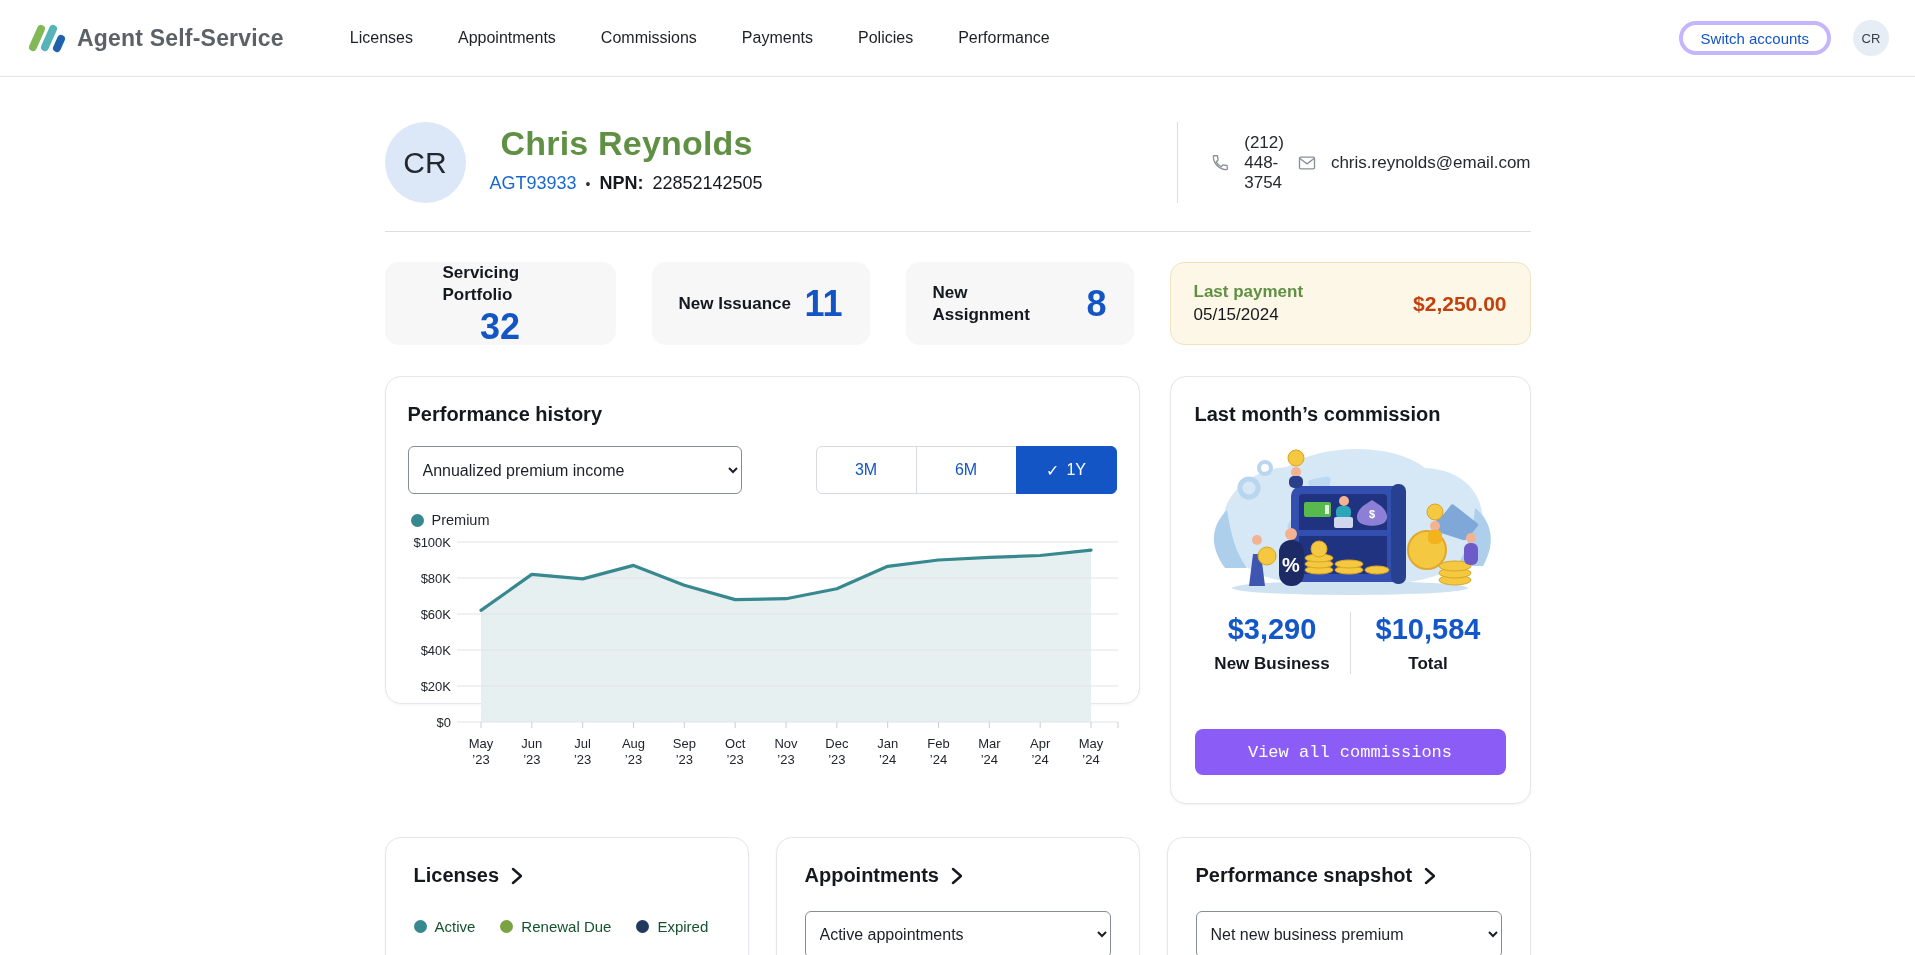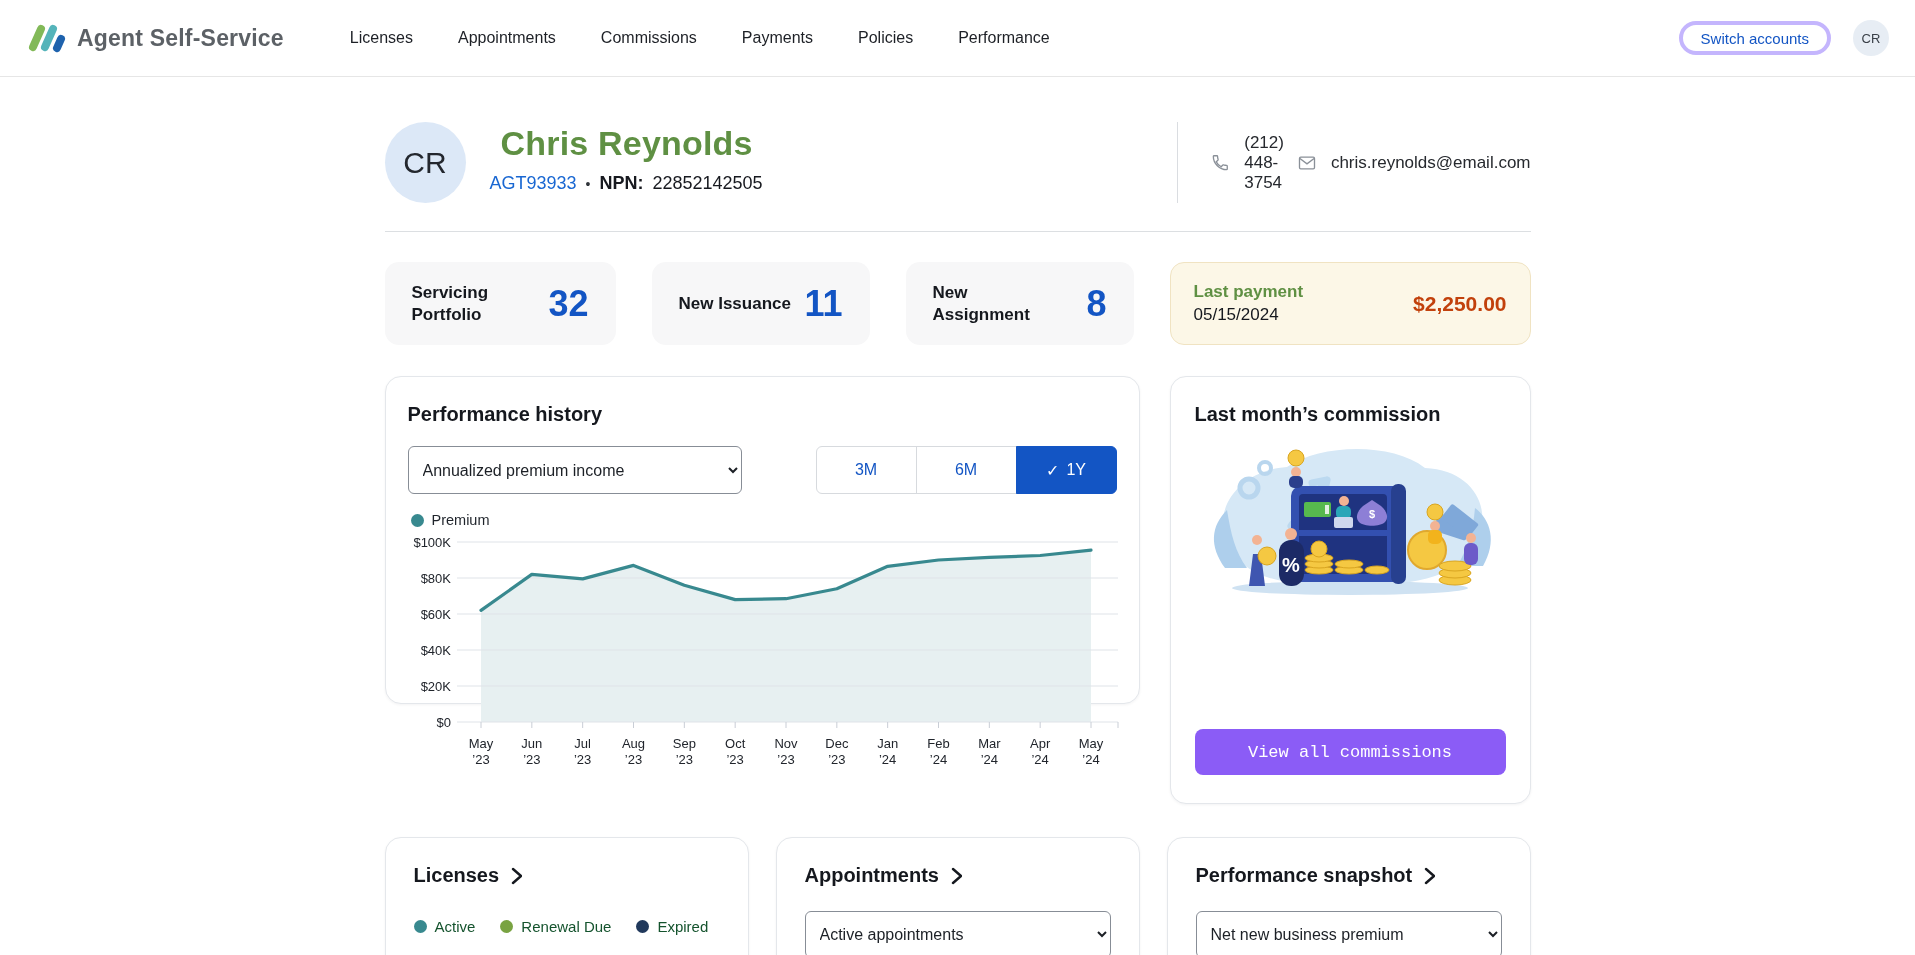--- a/index.html
+++ b/index.html
@@ -34,21 +34,21 @@
   .profile-vdivider { width:1px; background:#dadde1; align-self:stretch; }
   .profile-right { padding-left:32px; display:flex; flex-direction:row; justify-content:center; gap:13px; }
   .contact-row { display:flex; align-items:center; gap:14px; font-size:17px; color:#26292e; }
   .contact-row svg { flex:0 0 auto; }
   .profile-rule { height:1px; background:#dcdfe2; margin-top:28px; }
 
   
   .stats-row { margin-top:30px; display:flex; justify-content:space-between; height:83px; }
   .stat-card { background:#f7f7f8; border-radius:14px; display:flex; align-items:center;
     justify-content:space-between; padding:0 27px; }
-  .stat-card.c1 { width:231px; } .stat-card.c2 { width:218px; } .stat-card.c3 { width:228px; }
+  .stat-card.c1 { width:231px;flex-direction:column; } .stat-card.c2 { width:218px; } .stat-card.c3 { width:228px; }
   .stat-label { font-size:17px; font-weight:700; line-height:1.28; max-width:115px; color:#15181e; }
   .stat-value { font-size:36px; font-weight:700; color:#1355c4; }
   .payment-card { width:361px; background:#fcf7e7; border:1px solid #f0e3c2; border-radius:14px;
     display:flex; align-items:center; justify-content:space-between; padding:0 23px; }
   .payment-label { font-size:17px; font-weight:700; color:#5f9043; line-height:1.3; }
   .payment-date { font-size:17px; color:#15181e; line-height:1.3; }
   .payment-amount { font-size:21px; font-weight:700; color:#c2410c; }
 
   
   .main-row { margin-top:31px; display:flex; justify-content:space-between; }
@@ -312,20 +312,31 @@
         <rect x="90" y="42" width="14" height="12" rx="5" fill="#2b3f8c"></rect>
         <circle cx="58" cy="106" r="5" fill="#f3b393"></circle>
         <path d="M50 152 l4 -32 l8 0 l4 32 Z" fill="#3f56b0"></path>
         <circle cx="68" cy="122" r="9" fill="#f5c842" stroke="#d9a520"></circle>
         <circle cx="236" cy="78" r="8" fill="#f5c842" stroke="#d9a520"></circle>
         <circle cx="236" cy="92" r="5" fill="#f3b393"></circle>
         <rect x="229" y="96" width="14" height="14" rx="5" fill="#f2b31c"></rect>
         <circle cx="272" cy="104" r="5" fill="#f3b393"></circle>
         <rect x="265" y="109" width="14" height="22" rx="6" fill="#6c5bc9"></rect>
       </svg>
+      <div class="comm-values">
+        <div class="comm-col">
+          <div class="comm-value">$3,290</div>
+          <div class="comm-label">New Business</div>
+        </div>
+        <div class="comm-vdivider"></div>
+        <div class="comm-col">
+          <div class="comm-value">$10,584</div>
+          <div class="comm-label">Total</div>
+        </div>
+      </div>
       <button class="comm-btn">
         <span>View all commissions</span>
       </button>
     </div>
   </div>
 
   <div class="bottom-row">
     <div class="panel bottom-panel">
       <div class="panel-title-row">
         <span class="panel-title">Licenses</span>

